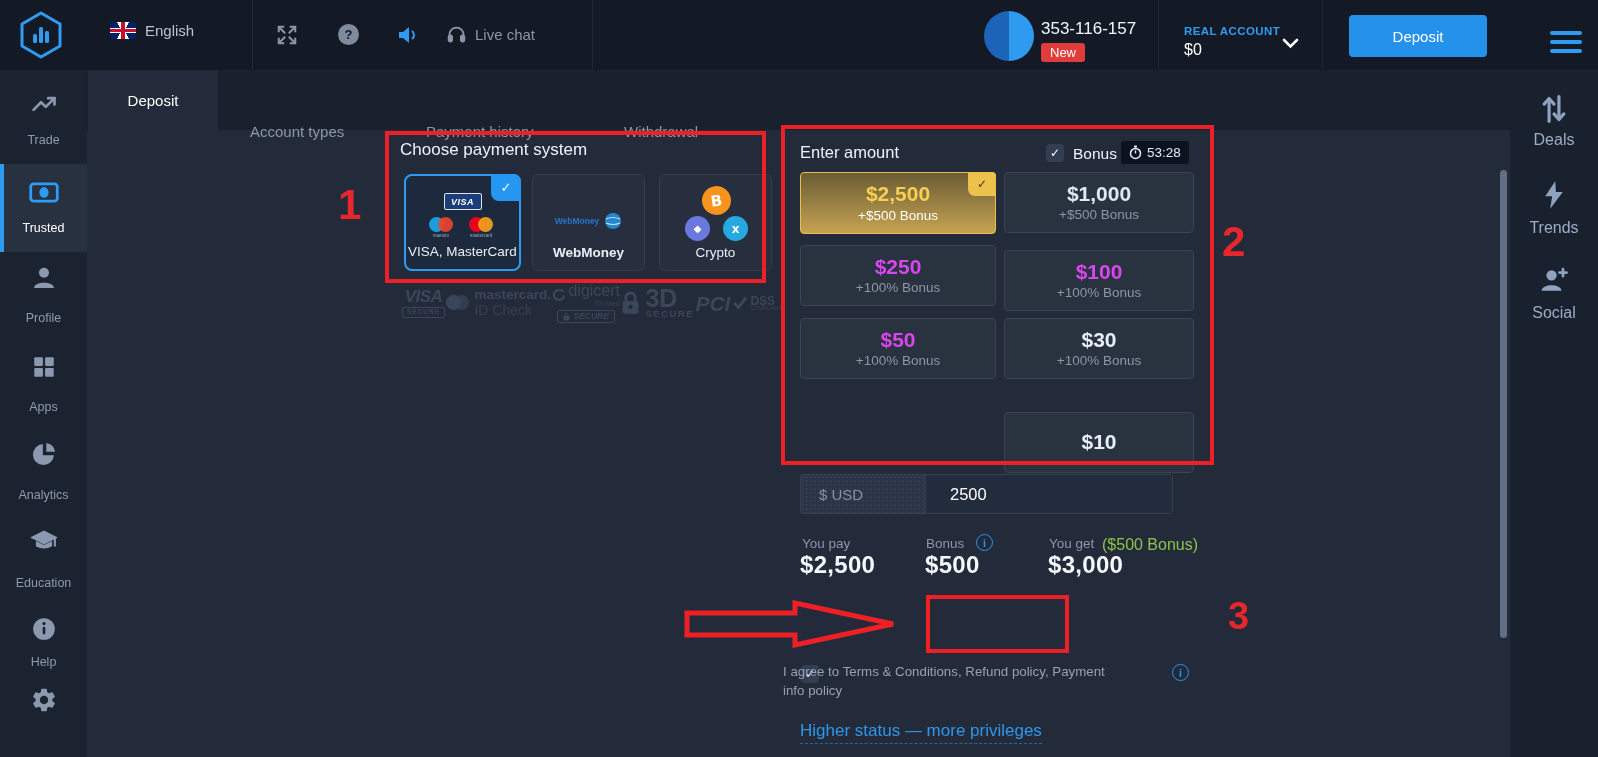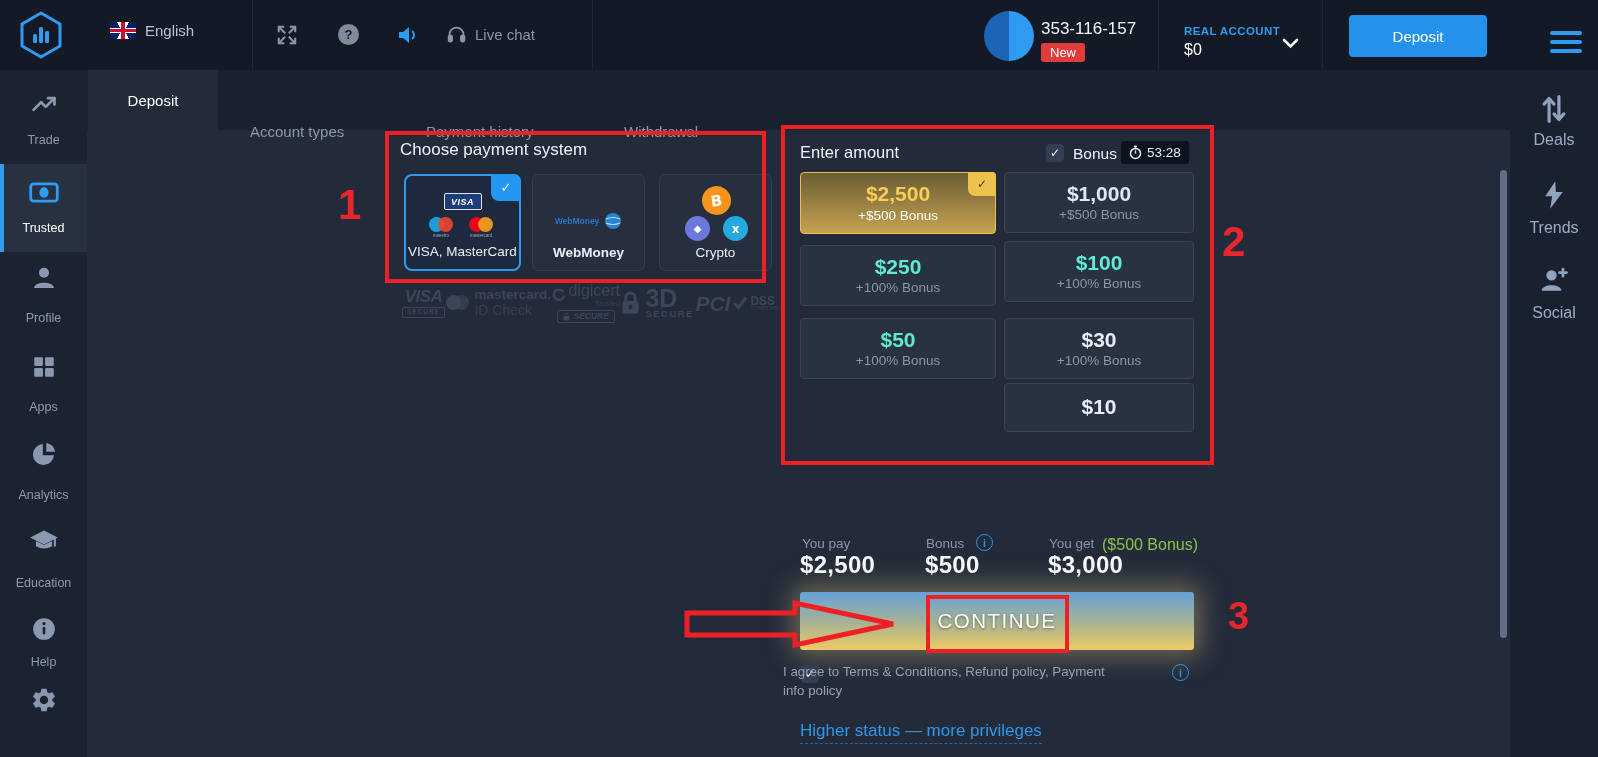--- a/index.html
+++ b/index.html
@@ -108,21 +108,21 @@
   .bonus-cb{left:1046px;top:144px;}
   .bonus-lb{left:1073px;top:145px;font-size:15.5px;color:#f0f4fa;}
   .timer{left:1121px;top:141px;height:23px;background:#0c131e;border-radius:3px;display:flex;
     align-items:center;gap:5px;padding:0 8px;color:#e6ecf5;font-size:13.5px;}
   .amt-opt{background:#29323f;border:1px solid #3a4452;border-radius:4px;cursor:pointer;
     display:flex;flex-direction:column;align-items:center;justify-content:center;line-height:1.25;}
   .amt-opt .v{font-size:21px;font-weight:700;color:#e7edf6;}
   .amt-opt .b{font-size:13.5px;color:#8b96a9;}
   .amt-opt.c1{left:800px;width:196px;}
   .amt-opt.c2{left:1004px;width:190px;}
-  .amt-opt.green .v{color:#5eead4;}
+  .amt-opt.green .v{color:#d946ef;}
   .amt-opt.blue .v{color:#dce8f6;}
   .amt-opt.sel{background:linear-gradient(180deg,#6a5c35 0%,#c6a351 100%);border:1px solid #e7c050;}
   .amt-opt.sel .v{color:#f6cf54;}
   .amt-opt.sel .b{color:#fff;}
   .sel-check{position:absolute;top:-1px;right:-1px;width:28px;height:24px;background:#ecc24d;
     border-radius:0 4px 0 7px;display:flex;align-items:center;justify-content:center;color:#453411;
     font-size:12px;font-family:"DejaVu Sans",sans-serif;}
   .cur-row{left:800px;top:474px;width:373px;height:40px;border:1px solid #36404f;border-radius:3px;display:flex;}
   .cur-label{width:133px;background:#2b3545;border-right:1px solid #36404f;display:flex;align-items:center;
     padding-left:18px;font-size:15px;color:#8592a6;cursor:pointer;
@@ -437,47 +437,50 @@
       <span class="b">+$500 Bonus</span>
   </div>
   <div class="abs amt-opt c2 blue" style="top:172px;height:61px">
     <span class="v">$1,000</span>
       <span class="b">+$500 Bonus</span>
   </div>
   <div class="abs amt-opt c1 green" style="top:245px;height:61px">
     <span class="v">$250</span>
       <span class="b">+100% Bonus</span>
   </div>
-  <div class="abs amt-opt c2 green" style="top:241px;height:61px">
+  <div class="abs amt-opt c2 green" style="top:250px;height:61px">
     <span class="v">$100</span>
       <span class="b">+100% Bonus</span>
   </div>
   <div class="abs amt-opt c1 green" style="top:318px;height:61px">
     <span class="v">$50</span>
       <span class="b">+100% Bonus</span>
   </div>
   <div class="abs amt-opt c2" style="top:318px;height:61px">
     <span class="v">$30</span>
       <span class="b">+100% Bonus</span>
   </div>
-  <div class="abs amt-opt c2" style="top:383px;height:49px">
+  <div class="abs amt-opt c2" style="top:412px;height:61px">
     <span class="v">$10</span>
   </div>
 
+  <div class="abs cur-row">
+    <div class="cur-label">$ USD</div>
+    <input class="cur-input" value="2500" style="">
+  </div>
 
   <div class="abs sum-label" style="left:802px">You pay</div>
   <div class="abs sum-value" style="left:800px">$2,500</div>
   <div class="abs sum-label" style="left:926px">Bonus</div>
   <div class="abs info-i" style="left:976px;top:534px">i</div>
   <div class="abs sum-value" style="left:925px">$500</div>
   <div class="abs sum-label" style="left:1049px">You get</div>
   <div class="abs sum-extra" style="left:1102px">($500 Bonus)</div>
   <div class="abs sum-value" style="left:1048px">$3,000</div>
 
-  <div class="abs continue">CONTINUE</div>
 
   <div class="abs checkbox agree-cb">
       <span>✓</span>
     </div>
   <div class="abs agree-tx">I agree to Terms &amp; Conditions, Refund policy, Payment info policy</div>
   <div class="abs info-i agree-info">i</div>
   <div class="abs status-link">Higher status — more privileges</div>
 
   <div class="abs anno" style="left:385px;top:131px;width:381px;height:152px"></div>
   <div class="abs anno" style="left:781px;top:125px;width:433px;height:340px"></div>

